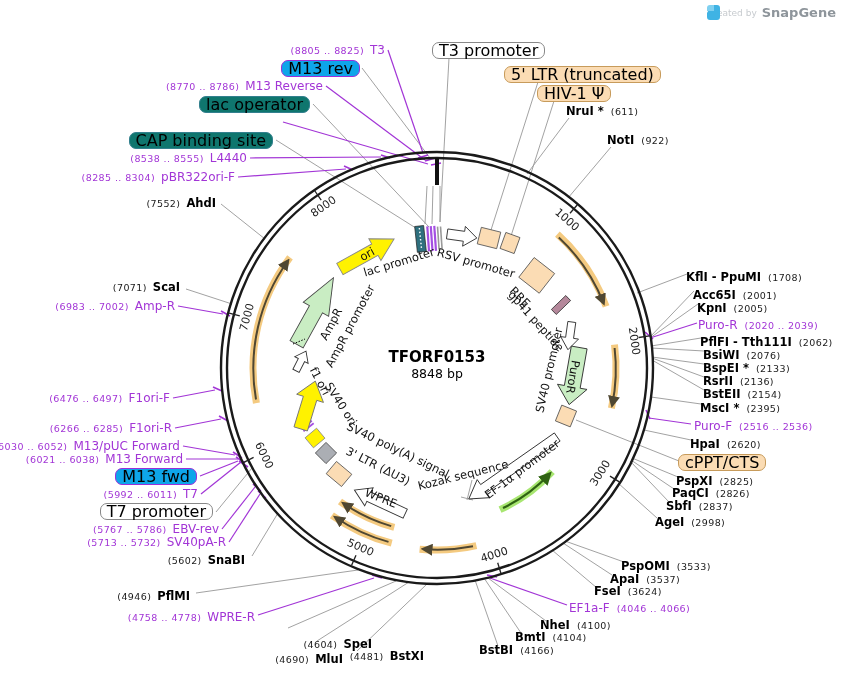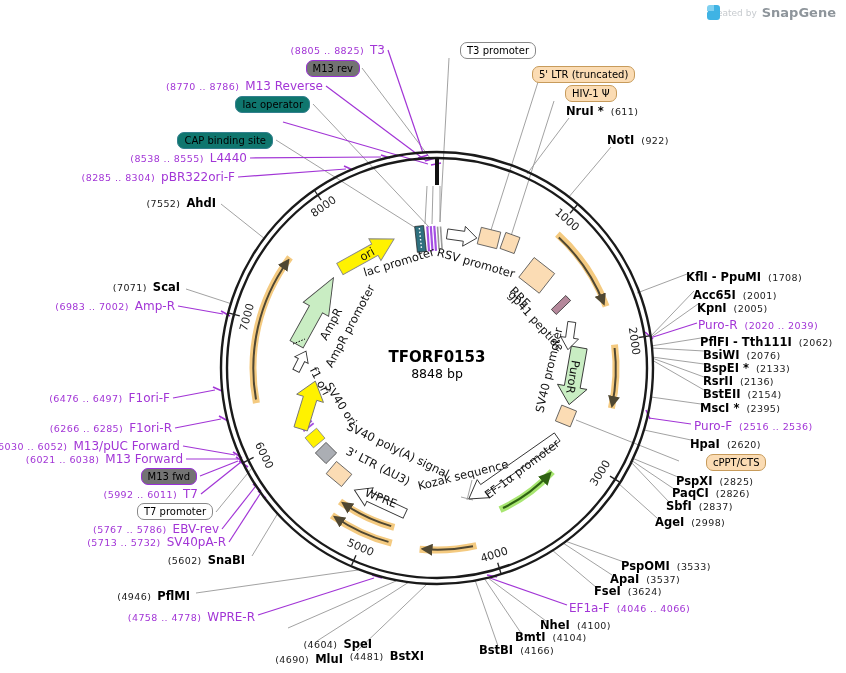--- a/index.html
+++ b/index.html
@@ -6,23 +6,23 @@
   #canvas{position:relative;width:846px;height:673px;background:#fff;overflow:hidden;
           font-family:"DejaVu Sans","Liberation Sans",sans-serif;}
   svg{position:absolute;left:0;top:0;}
   .lbl{position:absolute;white-space:nowrap;font-size:11px;color:#000;line-height:14px;}
   .lbl .pos{font-size:9.5px;letter-spacing:.4px;color:#1a1a1a;}
   .lbl .name{font-size:12px;}
   .lbl .ename{font-weight:bold;font-size:11.5px;color:#000;}
   .lbl .pos + .name,.lbl .pos + .ename{margin-left:6px;}
   .lbl .ename + .pos,.lbl .name + .pos{margin-left:7px;}
   .purple,.purple .pos{color:#A235D6;}
-  .box{position:absolute;white-space:nowrap;font-size:10px;color:#000;line-height:13px;
-       border:1px solid #888;border-radius:7px;padding:1px 6px;background:#fff;margin-left:28px;}
-  .box-purple{background:#737373;border-color:#9B30D9;}
+  .box{position:absolute;white-space:nowrap;font-size:16px;color:#000;line-height:13px;
+       border:1px solid #888;border-radius:7px;padding:1px 6px;background:#fff;}
+  .box-purple{background:#0ea5e9;border-color:#9B30D9;}
   .box-teal{background:#0f766e;border-color:#33808E;}
   .box-tan{background:#FBDCB4;border-color:#C79B5B;}
   .inner{position:absolute;white-space:nowrap;font-size:11.5px;color:#111;
          transform-origin:center center;}
   .ctr{position:absolute;white-space:nowrap;text-align:center;transform:translate(-50%,-50%);}
   .ctr-name{font-weight:bold;font-size:15px;color:#000;}
   .ctr-size{font-size:12.5px;color:#000;}
   #watermark{position:absolute;top:5px;right:10px;display:flex;align-items:center;gap:5px;}
   #wm-created{font-size:9px;color:#C7CBCF;}
   #wm-brand{font-size:13px;font-weight:bold;color:#8E959B;}

